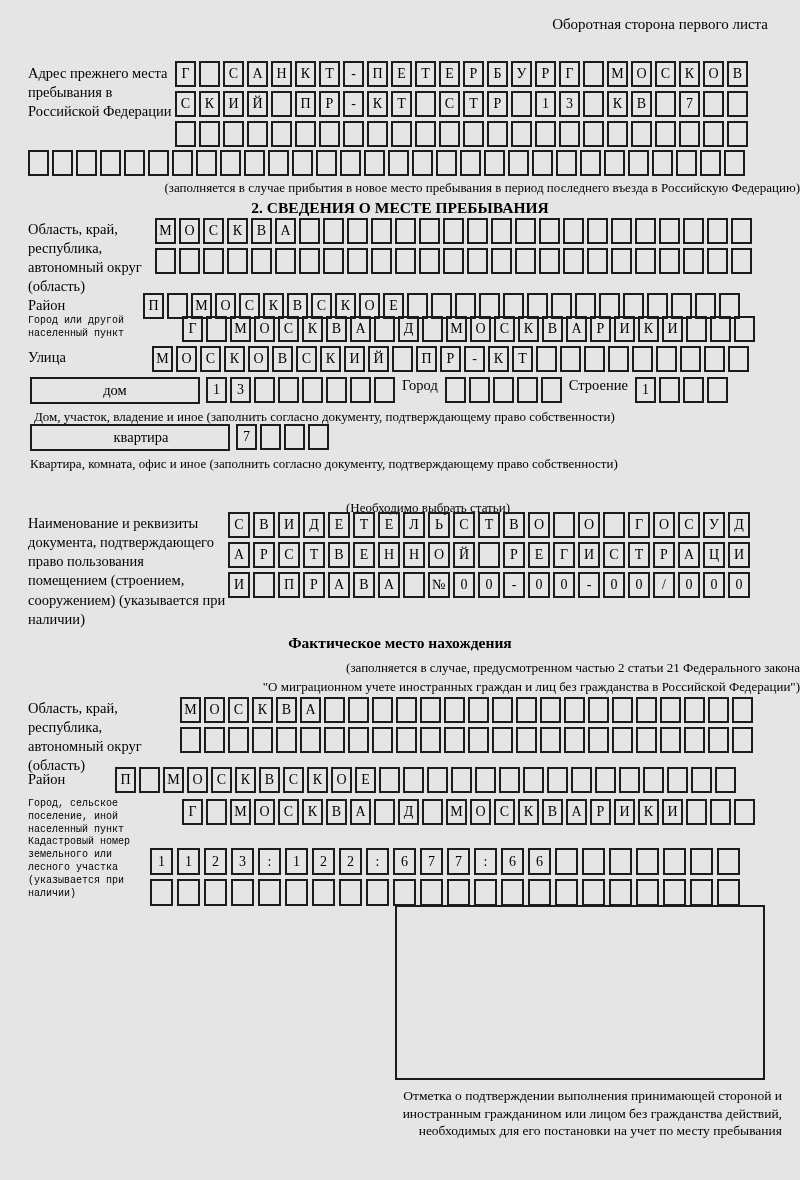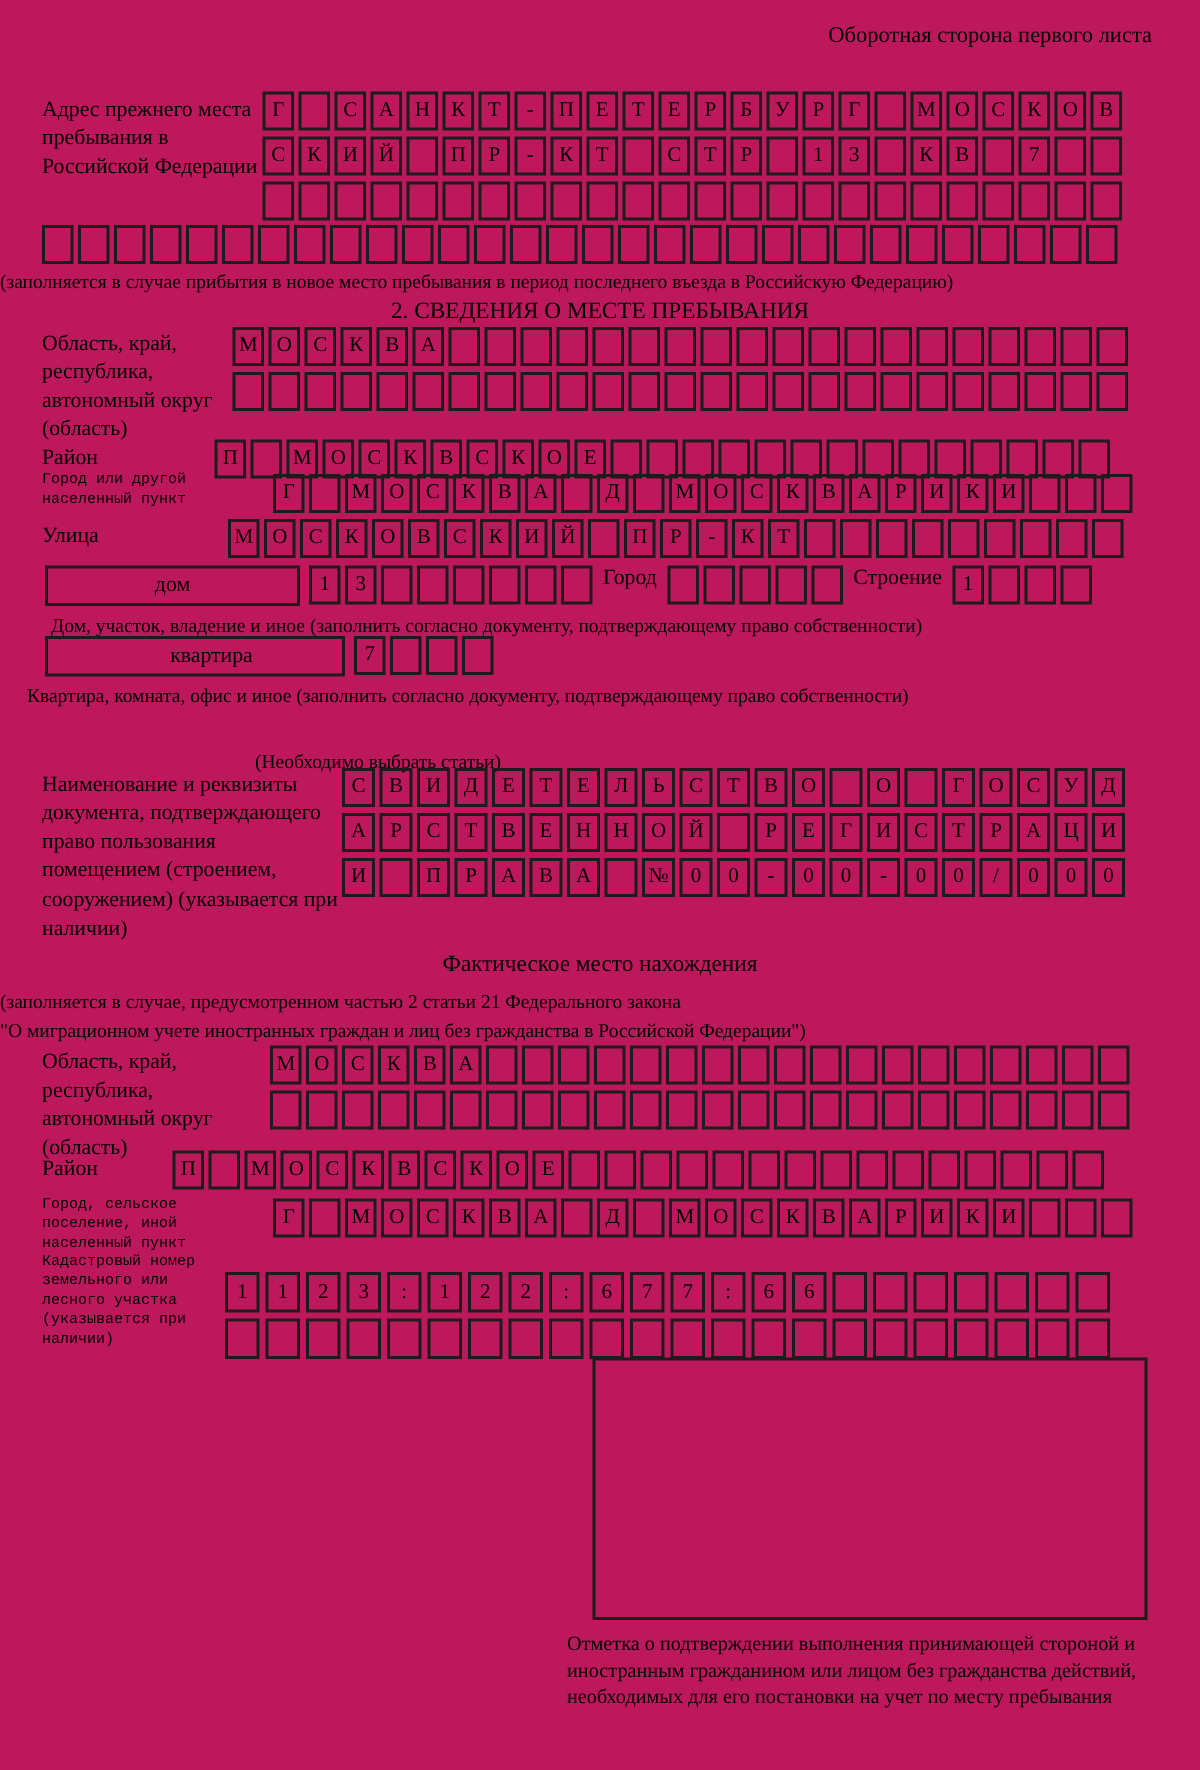--- a/index.html
+++ b/index.html
@@ -1,42 +1,42 @@
 <!DOCTYPE html>
 <html><head>
 <meta charset="utf-8">
 <style>
   * { margin:0; padding:0; box-sizing:border-box; }
   html,body { background:#fff; }
   .page {
     position:relative;
     width:800px; height:1180px;
-    background:#be185d; color:#000;
+    background:#e5e5e5; color:#000;
     font-family:"Liberation Serif","DejaVu Serif",serif;
     overflow:hidden;
   }
   .abs { position:absolute; }
   .header-note { top:16px; right:32px; font-size:15px; }
   .flabel { font-size:14.5px; line-height:1.32; }
   .flabel.small { font-size:10px; line-height:1.3;font-family:Liberation Mono, monospace; }
   .cells { display:flex; gap:3px; }
   .cells + .cells { margin-top:4px; }
   .cell {
     flex:0 0 21px; width:21px; height:26px;
     border:2px solid #1c1c1c;
     display:flex; align-items:center; justify-content:center;
     font-size:14px; line-height:1;
   }
   .cells.doc .cell { flex-basis:22px; width:22px; }
   .cells.cad { gap:4px; }
   .cells.cad .cell { flex-basis:23px; width:23px; height:27px; }
   .rowsv .cells { margin-bottom:4px; }
   .caption { font-size:13px; line-height:1.3; }
-  .center { text-align:left; }
-  .section-title { font-size:15.5px; font-weight:normal; text-align:center; width:100%; }
+  .center { text-align:right; }
+  .section-title { font-size:15.5px; font-weight:bold; text-align:center; width:100%; }
   .bigbox {
     border:2px solid #1c1c1c; height:27px;
     display:flex; align-items:center; justify-content:center;
     font-size:14.5px;
   }
   .inline-row { display:flex; }
   .inline-row .mid-label { font-size:14.5px; padding:0 7px; white-space:nowrap; }
   .checkbox {
     width:22px; height:26px; border:2px solid #1c1c1c;
     display:inline-flex; align-items:center; justify-content:center;
@@ -345,21 +345,21 @@
 
   <div class="abs inline-row" style="top:424px; left:30px;">
     <div class="bigbox" style="width:200px;padding-left:22px;">квартира</div>
     <div class="cells" style="margin-left:6px;">
         <span class="cell">7</span>
         <span class="cell"></span>
         <span class="cell"></span>
         <span class="cell"></span>
       </div>
   </div>
-  <div class="abs caption" style="top:456px; left:18px;">Квартира, комната, офис и иное (заполнить согласно документу, подтверждающему право собственности)</div>
+  <div class="abs caption" style="top:456px; left:30px;">Квартира, комната, офис и иное (заполнить согласно документу, подтверждающему право собственности)</div>
 
   <div class="abs caption center" style="top:500px; left:170px; width:340px;">(Необходимо выбрать статьи)</div>
 
   <div class="abs flabel" style="top:514px; left:28px; width:198px;">Наименование и реквизиты документа, подтверждающего право пользования помещением (строением, сооружением) (указывается при наличии)</div>
   <div class="abs rowsv" style="top:512px; left:228px;">
     <div class="cells doc">
         <span class="cell">С</span>
         <span class="cell">В</span>
         <span class="cell">И</span>
         <span class="cell">Д</span>

